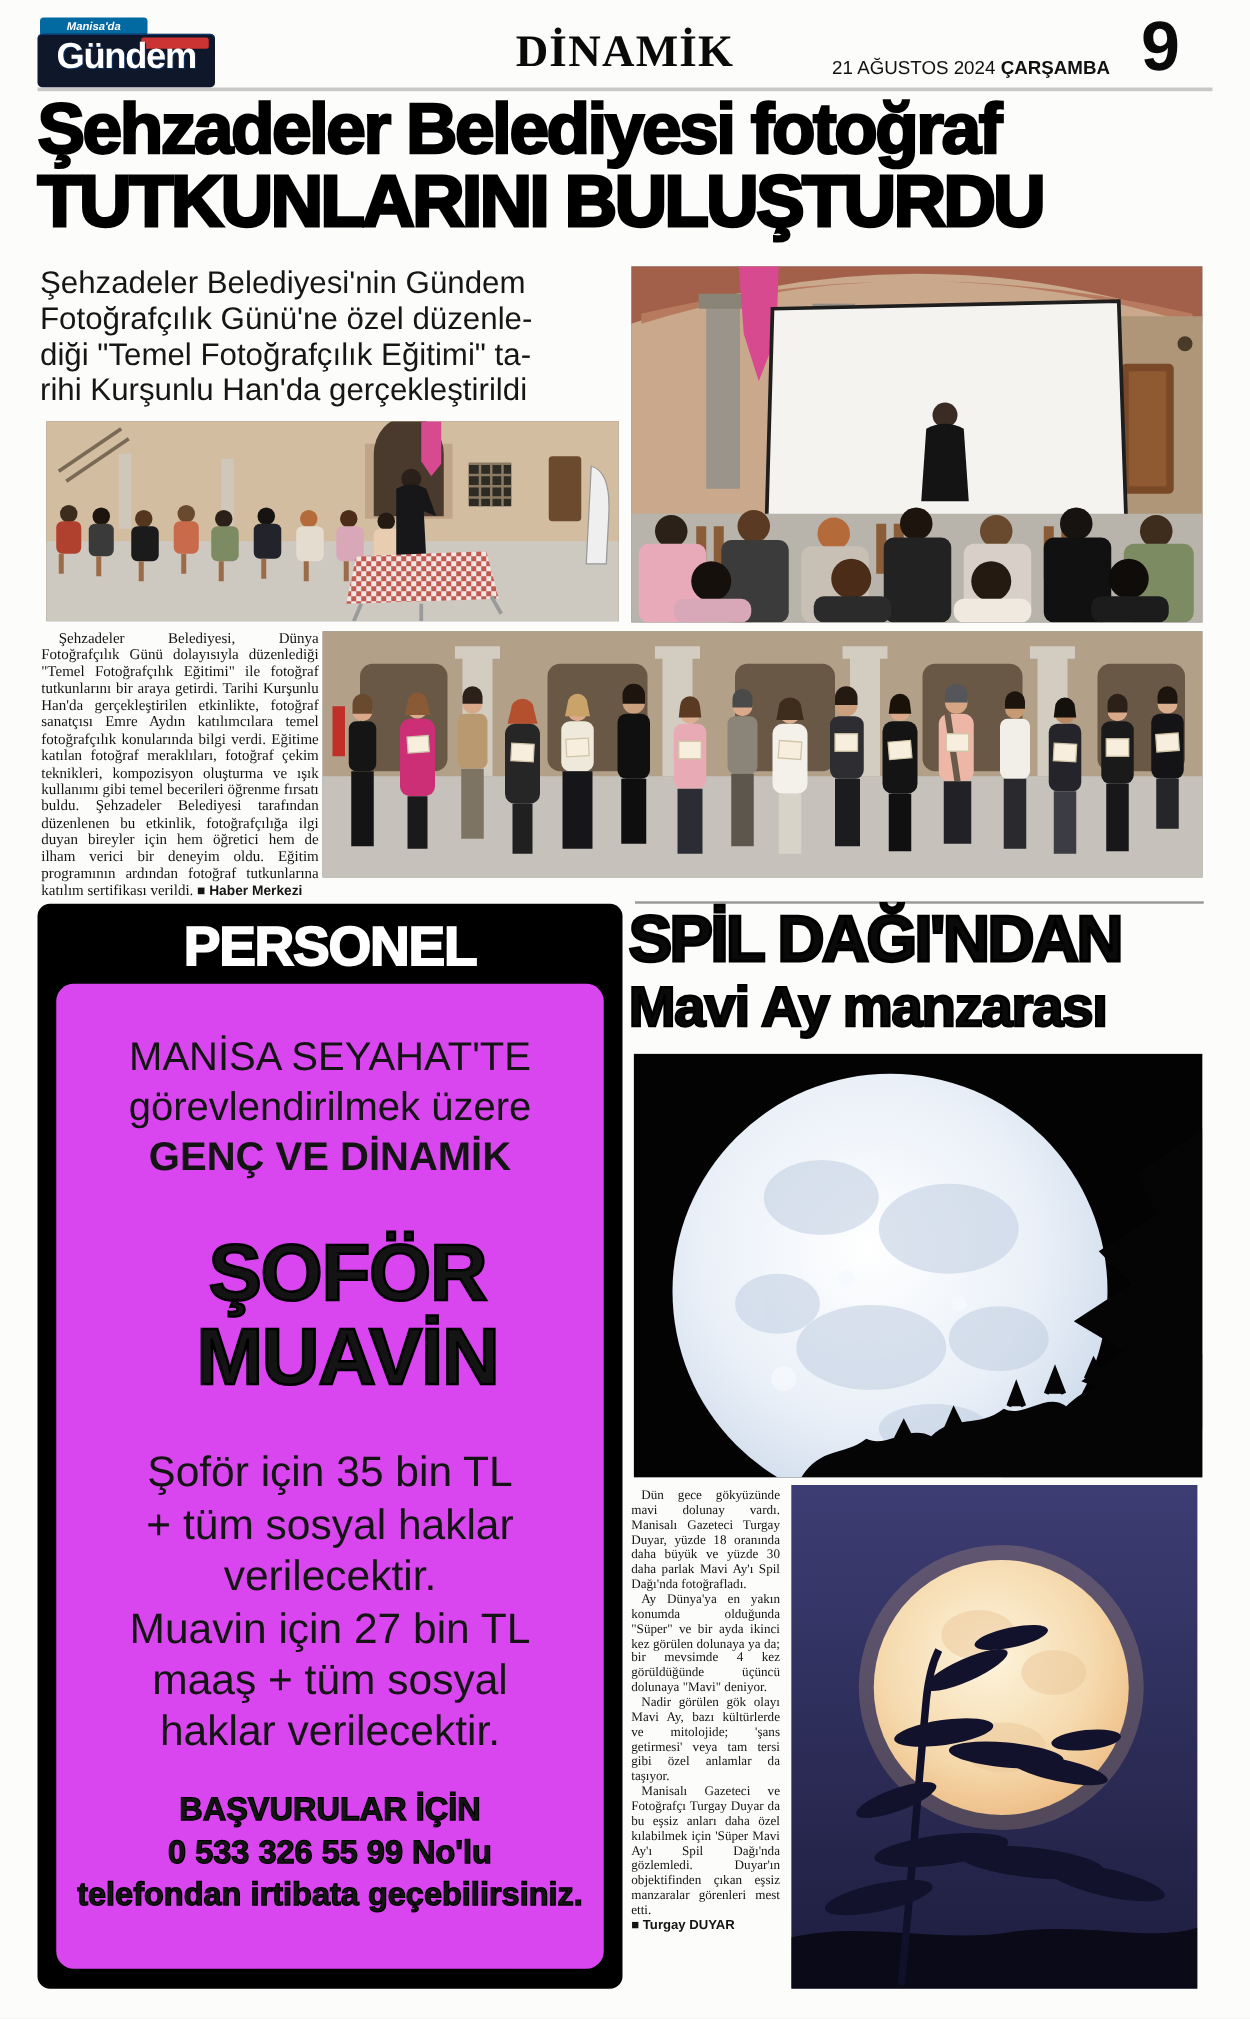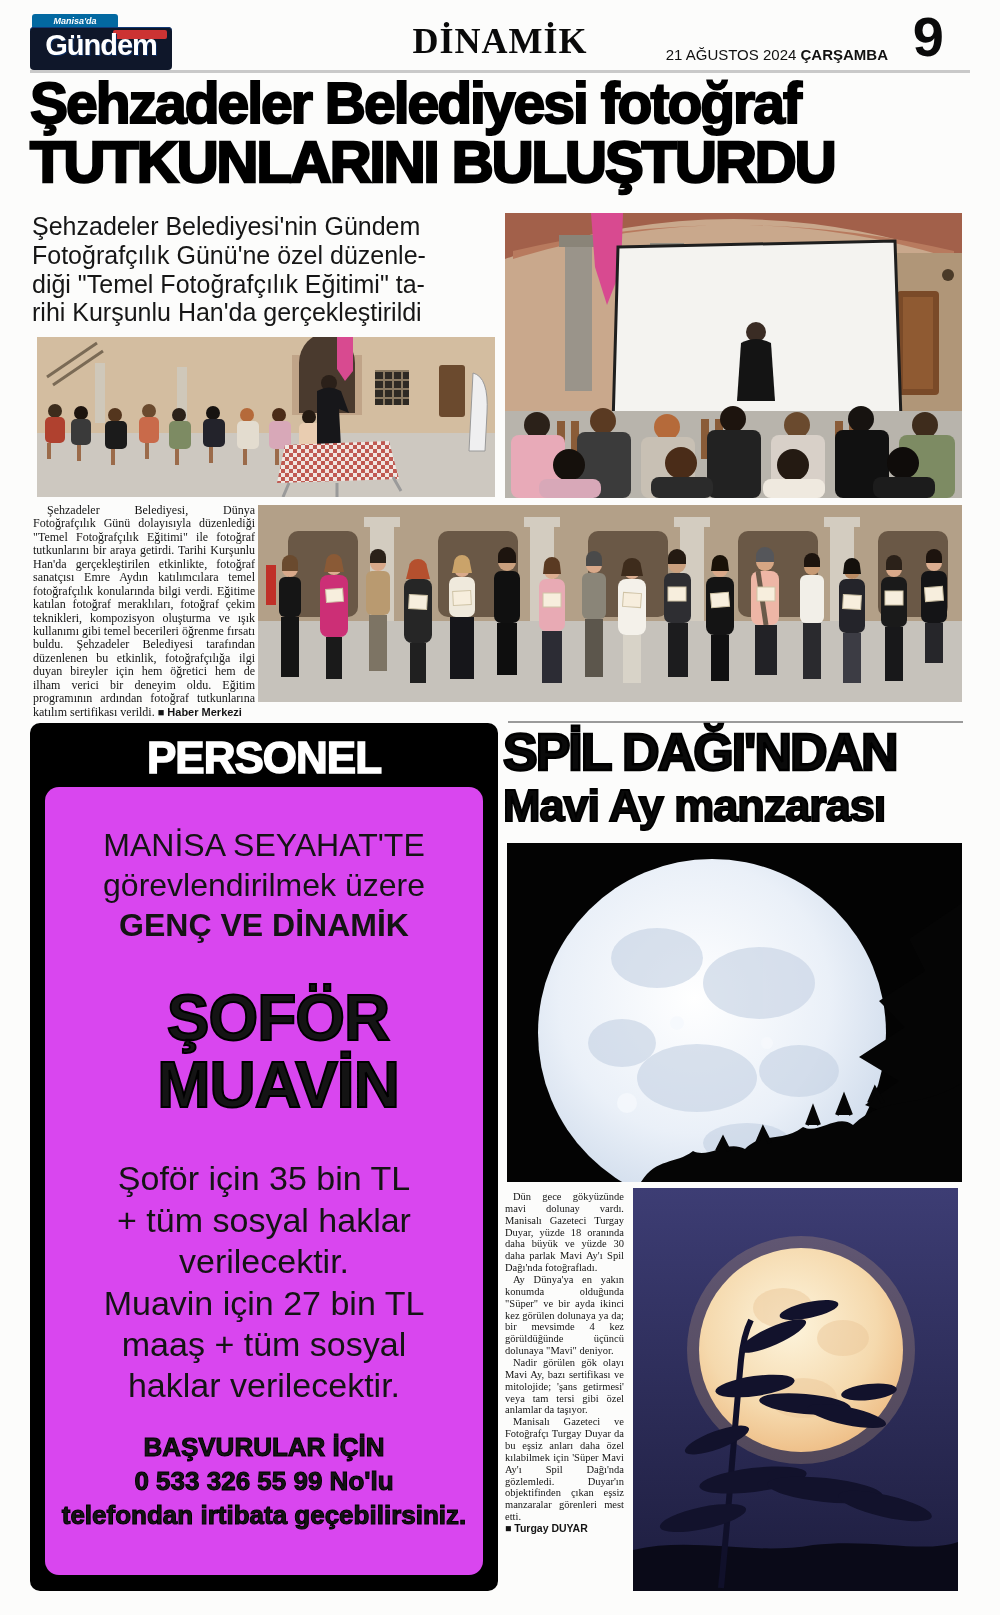--- a/index.html
+++ b/index.html
@@ -414,21 +414,21 @@
       </g>
       <path d="M455,60 L402,96 L418,128 L372,158 L398,184 L352,214 L392,238 L358,262 L455,300 Z" fill="#050505"></path>
       <path d="M455,240 C410,268 380,250 346,282 C330,270 312,292 296,284 C276,300 256,288 238,306 C220,296 202,316 186,308 C168,322 150,314 134,339 L455,339 Z" fill="#050505"></path>
       <path d="M300,282 l6,-16 l6,16 M330,272 l7,-18 l7,18 M362,260 l6,-14 l8,14 M250,300 l6,-14 l7,14 M210,308 l6,-12 l6,12" stroke="#050505" stroke-width="4" fill="#050505"></path>
     </svg>
   </div>
 
   <div class="abs moon-col">
     <p>Dün gece gökyüzünde mavi dolunay vardı. Manisalı Gazeteci Turgay Duyar, yüzde 18 oranında daha büyük ve yüzde 30 daha parlak Mavi Ay'ı Spil Dağı'nda fotoğrafladı.</p>
     <p>Ay Dünya'ya en yakın konumda olduğunda "Süper" ve bir ayda ikinci kez görülen dolunaya ya da; bir mevsimde 4 kez görüldüğünde üçüncü dolunaya "Mavi" deniyor.</p>
-    <p>Nadir görülen gök olayı Mavi Ay, bazı sertifikası ve mitolojide; 'şans getirmesi' veya tam tersi gibi özel anlamlar da taşıyor.</p>
+    <p>Nadir görülen gök olayı Mavi Ay, bazı kültürlerde ve mitolojide; 'şans getirmesi' veya tam tersi gibi özel anlamlar da taşıyor.</p>
     <p>Manisalı Gazeteci ve Fotoğrafçı Turgay Duyar da bu eşsiz anları daha özel kılabilmek için 'Süper Mavi Ay'ı Spil Dağı'nda gözlemledi. Duyar'ın objektifinden çıkan eşsiz manzaralar görenleri mest etti.</p>
     <div class="byline">■ Turgay DUYAR</div>
   </div>
 
   <div class="abs ph ph-m2">
     <svg width="325" height="403" viewBox="0 0 325 403" xmlns="http://www.w3.org/2000/svg">
       <defs>
         <linearGradient id="sky2" x1="0" y1="0" x2="0" y2="1">
           <stop offset="0%" stop-color="#3d3d74"></stop>
             <stop offset="100%" stop-color="#1d1d3e"></stop>

